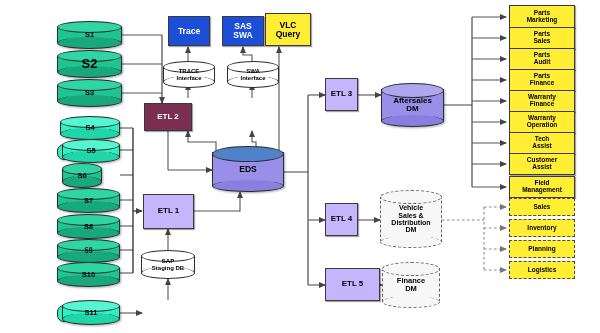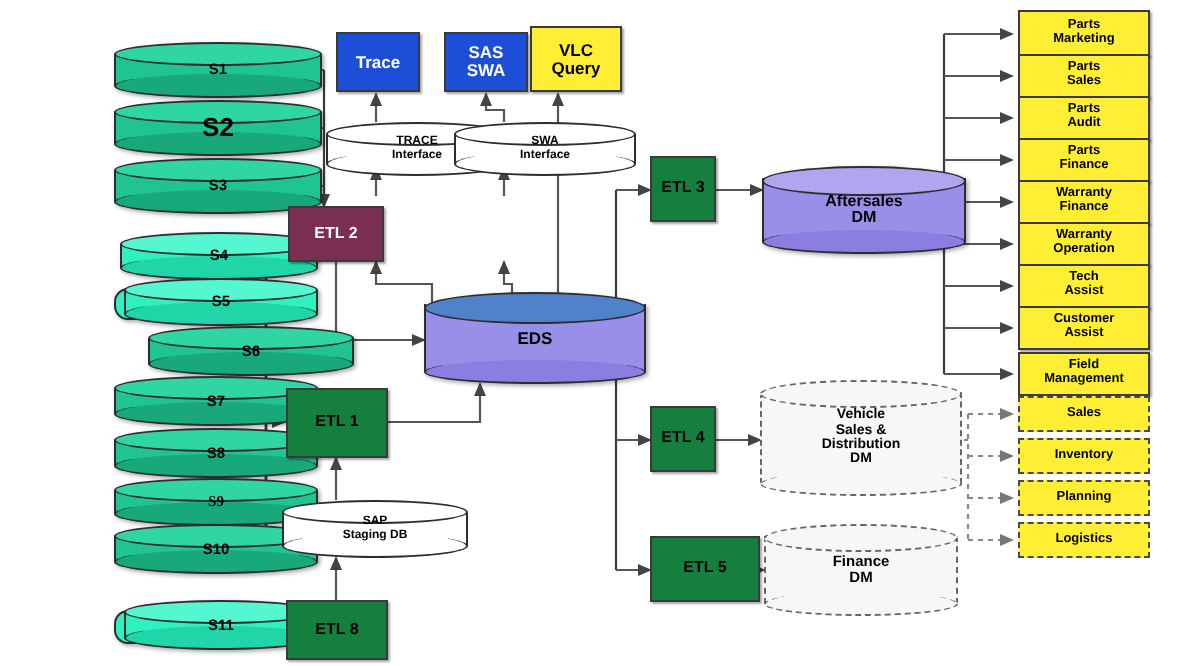--- a/index.html
+++ b/index.html
@@ -6,28 +6,28 @@
   body{width:600px;height:333px;overflow:hidden;font-family:"Liberation Sans",sans-serif;}
   #stage{position:relative;width:600px;height:333px;background:#fff;}
   #wires{position:absolute;left:0;top:0;width:600px;height:333px;}
 
   .node{position:absolute;box-sizing:border-box;display:flex;align-items:center;
         justify-content:center;text-align:center;font-weight:bold;color:#000;
         line-height:1.05;white-space:pre-line;}
 
   
   .rect{border:1px solid #3a3a3a;box-shadow:1px 1px 1px rgba(0,0,0,.35);}
-  .green{background:#15803d;}
+  .green{background:#c4b5fd;}
   .maroon{background:#7a2f52;color:#ffffff;}
   .blue{background:#1d4ed8;color:#ffffff;}
   .yellow{background:#ffee33;}
   .yellow-dash{background:#ffee33;border:1px dashed #4a4a4a;box-shadow:none;}
 
   
-  .cyl{position:absolute;padding-left:39px;}
+  .cyl{position:absolute;}
   .cyl .body{position:absolute;left:0;right:0;top:6px;bottom:6px;
              border-left:1px solid #2d2d2d;border-right:1px solid #2d2d2d;}
   .cyl .top{position:absolute;left:0;right:0;top:0;height:12px;border-radius:50%;
             border:1px solid #2d2d2d;box-sizing:border-box;}
   .cyl .bot{position:absolute;left:0;right:0;bottom:0;height:12px;border-radius:50%;
             border:1px solid #2d2d2d;box-sizing:border-box;border-top:none;}
   .cyl .lbl{position:absolute;left:0;right:0;top:0;bottom:0;display:flex;
             align-items:center;justify-content:center;text-align:center;
             font-weight:bold;color:#000;line-height:1.05;white-space:pre-line;z-index:4;}
   .cyl.shadow{filter:drop-shadow(1px 1px 1px rgba(0,0,0,.35));}
@@ -172,21 +172,21 @@
     <div class="bot"></div>
     <div class="top"></div>
     <div class="lbl">S4</div>
   </div>
   <div class="cyl c-aqua shadow stack" style="left:62px;top:139px;width:58px;height:24px;font-size:7.5px;">
     <div class="body"></div>
     <div class="bot"></div>
     <div class="top"></div>
     <div class="lbl">S5</div>
   </div>
-  <div class="cyl c-teal shadow" style="left:74px;top:163px;width:64px;height:25px;font-size:7.5px;">
+  <div class="cyl c-teal shadow" style="left:62px;top:163px;width:40px;height:25px;font-size:7.5px;">
     <div class="body"></div>
     <div class="bot"></div>
     <div class="top"></div>
     <div class="lbl">S6</div>
   </div>
   <div class="cyl c-teal shadow" style="left:57px;top:188px;width:63px;height:25px;font-size:7.5px;">
     <div class="body"></div>
     <div class="bot"></div>
     <div class="top"></div>
     <div class="lbl">S7</div>
@@ -215,21 +215,20 @@
     <div class="top"></div>
     <div class="lbl">S11</div>
   </div>
 
   <div class="node rect maroon" style="left:144px;top:103px;width:48px;height:28px;font-size:8px;">ETL 2</div>
 
 
 
   <div class="node rect green" style="left:143px;top:194px;width:51px;height:35px;font-size:8px;">ETL 1</div>
 
-  <div class="node rect green" style="left:143px;top:300px;width:51px;height:30px;font-size:8px;">ETL 8</div>
 
   <div class="node rect green" style="left:325px;top:78px;width:33px;height:33px;font-size:8px;">ETL 3</div>
 
   <div class="node rect green" style="left:325px;top:203px;width:33px;height:33px;font-size:8px;">ETL 4</div>
 
   <div class="node rect green" style="left:325px;top:268px;width:55px;height:33px;font-size:8px;">ETL 5</div>
 
   <div class="cyl c-white" style="left:141px;top:250px;width:54px;height:29px;font-size:6px;">
     <div class="body"></div>
     <div class="bot"></div>

